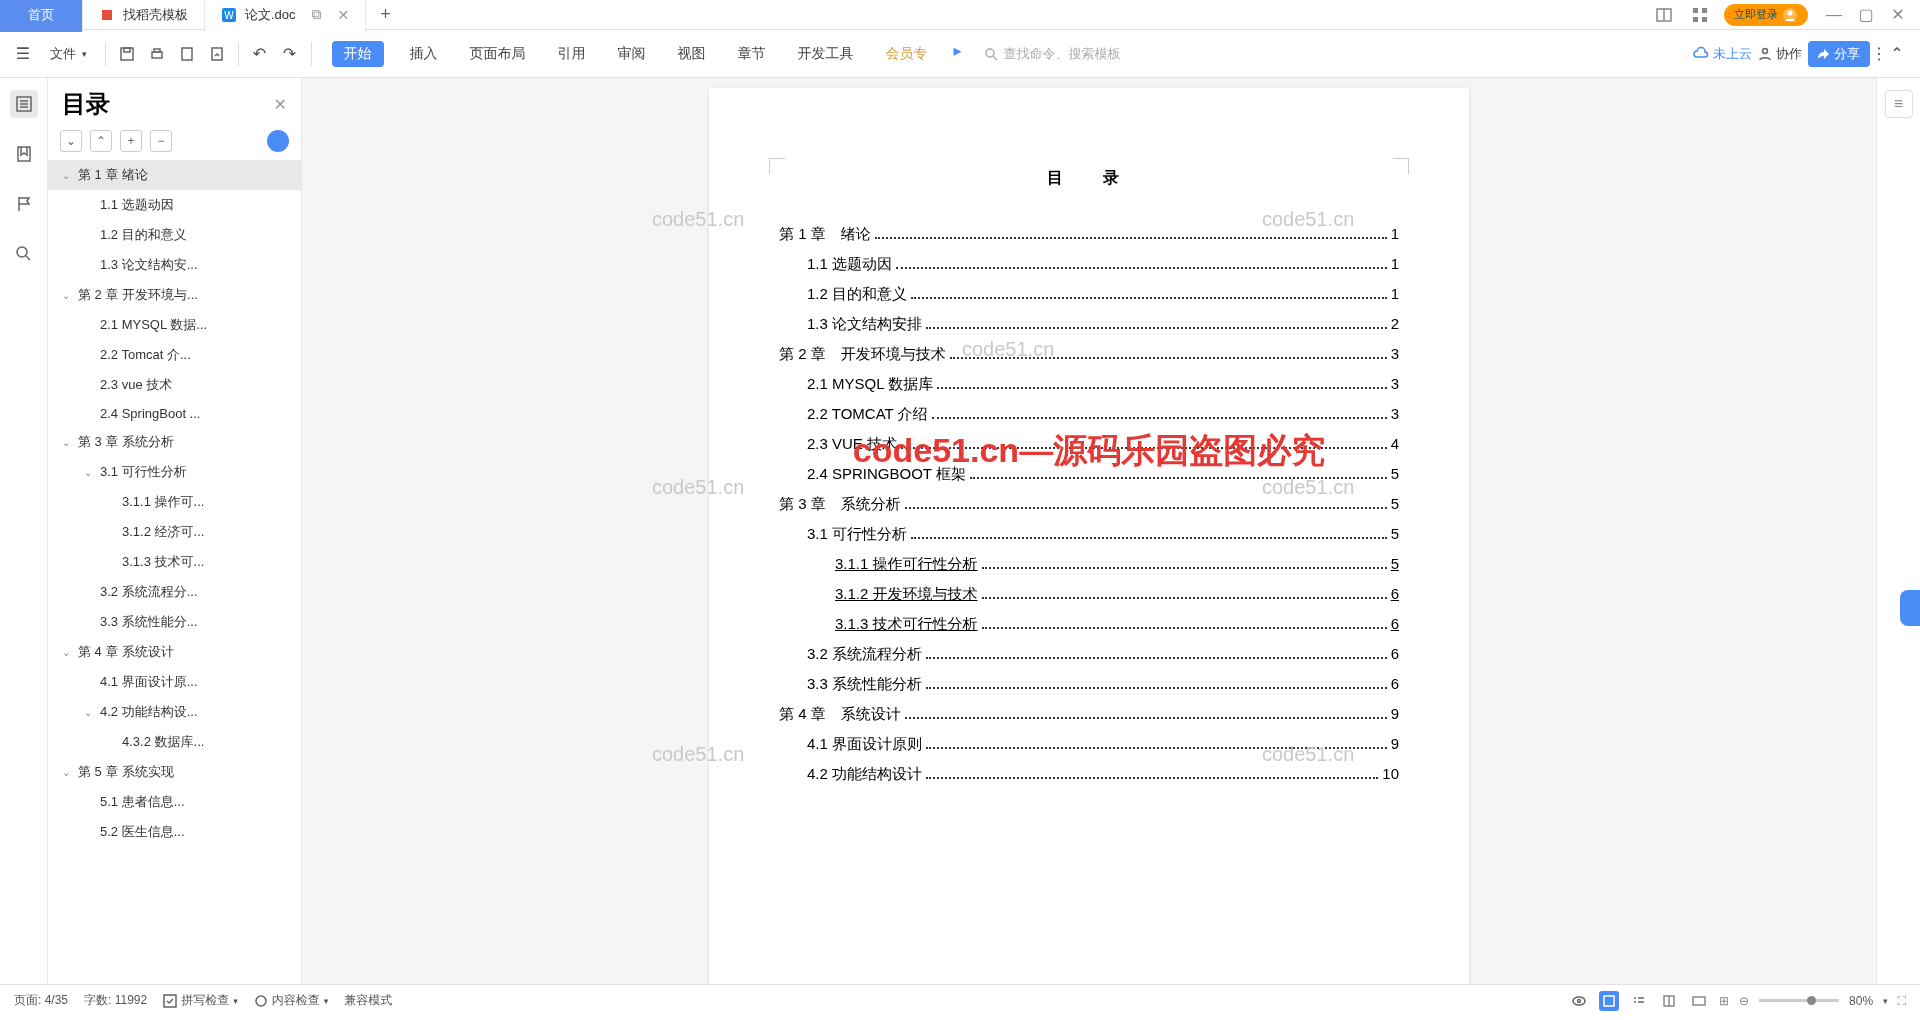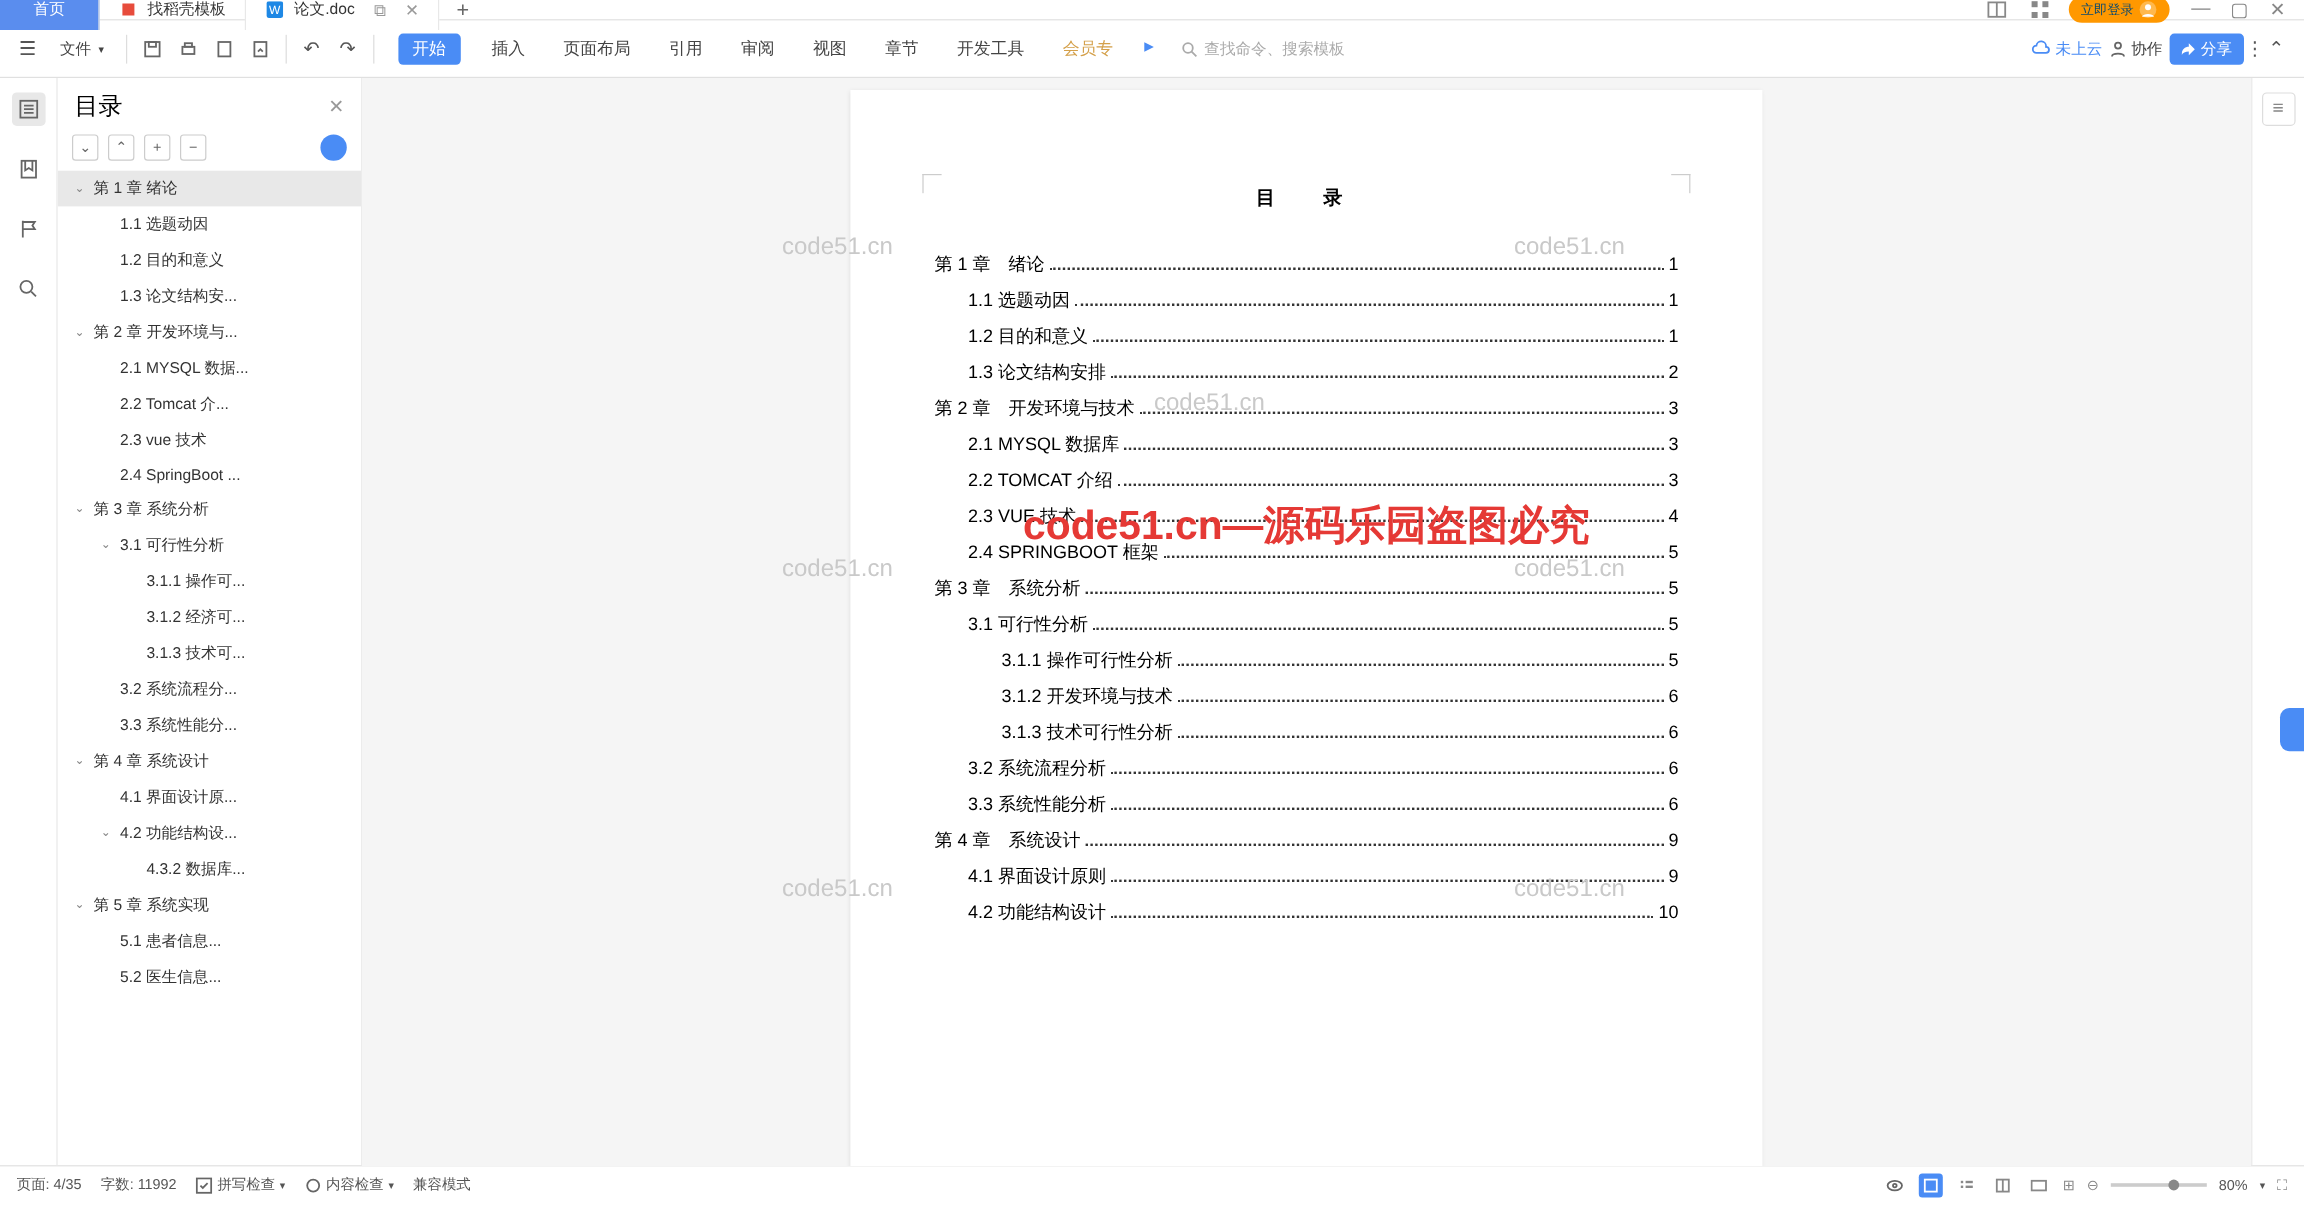--- a/index.html
+++ b/index.html
@@ -1,17 +1,17 @@
 <!DOCTYPE html>
 <html><head>
 <meta charset="utf-8">
 <style>
 * { margin: 0; padding: 0; box-sizing: border-box; font-family: "Microsoft YaHei", Arial, sans-serif; }
 body { background: #fff; width: 1920px; height: 1020px; overflow: hidden; position: relative; }
-.titlebar { height: 17px; display: flex; align-items: center; background: #fff; border-bottom: 1px solid #e0e0e0; }
+.titlebar { height: 30px; display: flex; align-items: center; background: #fff; border-bottom: 1px solid #e0e0e0; }
 .tab { height: 34px; display: flex; align-items: center; padding: 0 16px; gap: 8px; font-size: 13px; color: #333; cursor: pointer; border-right: 1px solid #e8e8e8; }
 .tab.home { background: #5a8dee; color: #fff; padding: 0 28px; }
 .tab.active { background: #fff; }
 .tab-icon { width: 16px; height: 16px; display: inline-flex; align-items: center; justify-content: center; }
 .tab-icon.red svg path { fill: #e74c3c; }
 .tab-icon.blue svg rect { fill: #1e88e5; }
 .tab-close { color: #999; font-size: 14px; margin-left: 8px; }
 .tab-add { padding: 0 14px; color: #666; font-size: 18px; }
 .titlebar-right { margin-left: auto; display: flex; align-items: center; gap: 12px; padding-right: 8px; }
 .titlebar-btn { width: 24px; height: 24px; display: flex; align-items: center; justify-content: center; color: #666; }
@@ -32,21 +32,21 @@
 .cloud-btn { display: flex; align-items: center; gap: 4px; color: #4a8cf5; font-size: 13px; }
 .share-btn { background: #4a8cf5; color: #fff; padding: 4px 10px; border-radius: 4px; font-size: 13px; display: flex; align-items: center; gap: 4px; }
 
 .main { display: flex; height: calc(100% - 34px - 48px - 32px); }
 .left-rail { width: 48px; border-right: 1px solid #e8e8e8; display: flex; flex-direction: column; align-items: center; padding-top: 12px; gap: 22px; }
 .rail-btn { width: 28px; height: 28px; display: flex; align-items: center; justify-content: center; color: #666; border-radius: 4px; }
 .rail-btn.active { background: #e8e8e8; }
 
 .outline-panel { width: 254px; border-right: 1px solid #e8e8e8; display: flex; flex-direction: column; overflow: hidden; }
 .outline-header { padding: 10px 14px 6px; display: flex; align-items: center; justify-content: space-between; }
-.outline-title { font-size: 20px; font-weight: normal; }
+.outline-title { font-size: 24px; font-weight: bold; }
 .outline-close { color: #999; font-size: 16px; }
 .outline-tools { padding: 4px 12px 8px; display: flex; align-items: center; gap: 8px; }
 .ot-btn { width: 22px; height: 22px; border: 1px solid #ccc; border-radius: 3px; display: flex; align-items: center; justify-content: center; color: #666; font-size: 12px; }
 .ot-sync { margin-left: auto; width: 22px; height: 22px; background: #4a8cf5; border-radius: 50%; }
 .outline-tree { flex: 1; overflow-y: auto; font-size: 13px; color: #333; }
 .tree-item { padding: 6px 8px 6px 14px; display: flex; align-items: center; gap: 4px; cursor: pointer; white-space: nowrap; overflow: hidden; text-overflow: ellipsis; }
 .tree-item.selected { background: #e8e8e8; }
 .tree-chevron { width: 12px; color: #888; font-size: 10px; }
 .tree-item.l1 { padding-left: 14px; }
 .tree-item.l2 { padding-left: 36px; }
@@ -56,21 +56,21 @@
 .page { width: 760px; min-height: 900px; background: #fff; margin: 10px 0; padding: 80px 70px 40px; box-shadow: 0 1px 4px rgba(0,0,0,0.1); font-family: "SimSun", serif; position: relative; }
 .page-corner { position: absolute; width: 16px; height: 16px; border: 1px solid #ccc; }
 .page-corner.tl { top: 70px; left: 60px; border-right: none; border-bottom: none; }
 .page-corner.tr { top: 70px; right: 60px; border-left: none; border-bottom: none; }
 .doc-title { text-align: center; font-size: 16px; font-weight: bold; letter-spacing: 12px; margin-bottom: 30px; }
 .toc-line { display: flex; font-size: 15px; line-height: 2; align-items: baseline; }
 .toc-text { white-space: nowrap; }
 .toc-dots { flex: 1; border-bottom: 2px dotted #333; margin: 0 4px 4px; }
 .toc-page { white-space: nowrap; }
 .toc-line.l2 { padding-left: 28px; }
-.toc-line.l3 { padding-left: 56px; }
+.toc-line.l3 { padding-left: 56px; text-decoration: underline; }
 .watermark { position: absolute; color: #c9c9c9; font-size: 20px; pointer-events: none; user-select: none; }
 .red-wm { position: absolute; color: #e53935; font-size: 34px; font-weight: bold; left: 50%; top: 340px; transform: translateX(-50%); white-space: nowrap; z-index: 5; }
 
 .right-rail { width: 44px; border-left: 1px solid #e8e8e8; display: flex; flex-direction: column; align-items: center; padding-top: 12px; }
 .rr-btn { width: 28px; height: 28px; display: flex; align-items: center; justify-content: center; color: #888; border: 1px solid #ddd; border-radius: 4px; }
 .side-tab { position: absolute; right: 0; top: 590px; background: #4a8cf5; width: 20px; height: 36px; border-radius: 8px 0 0 8px; }
 
 .statusbar { height: 32px; border-top: 1px solid #e0e0e0; display: flex; align-items: center; padding: 0 14px; font-size: 12px; color: #555; gap: 16px; background: #fff; }
 .sb-item { display: flex; align-items: center; gap: 4px; }
 .sb-right { margin-left: auto; display: flex; align-items: center; gap: 10px; }

